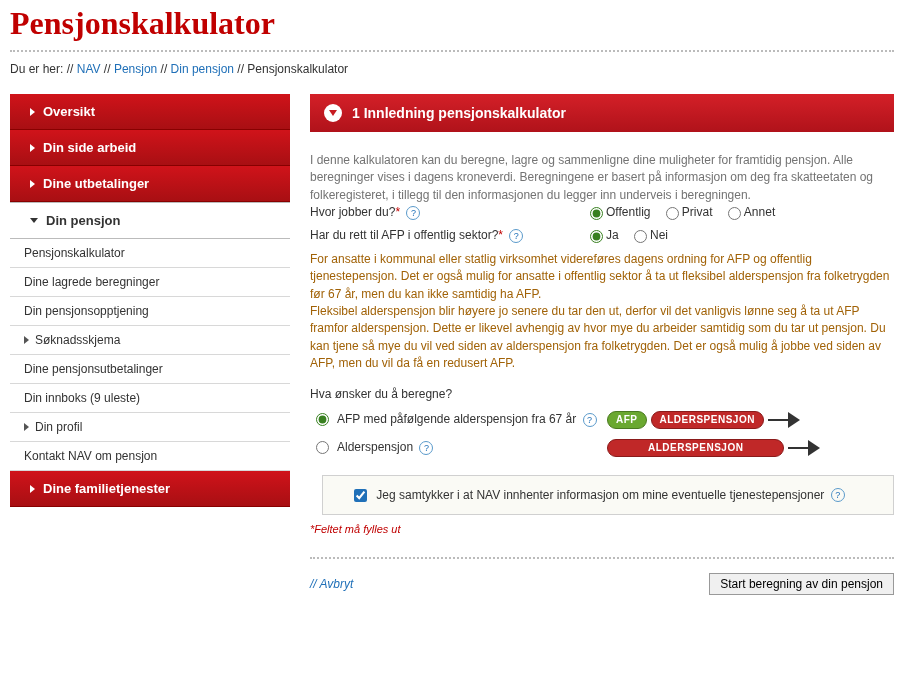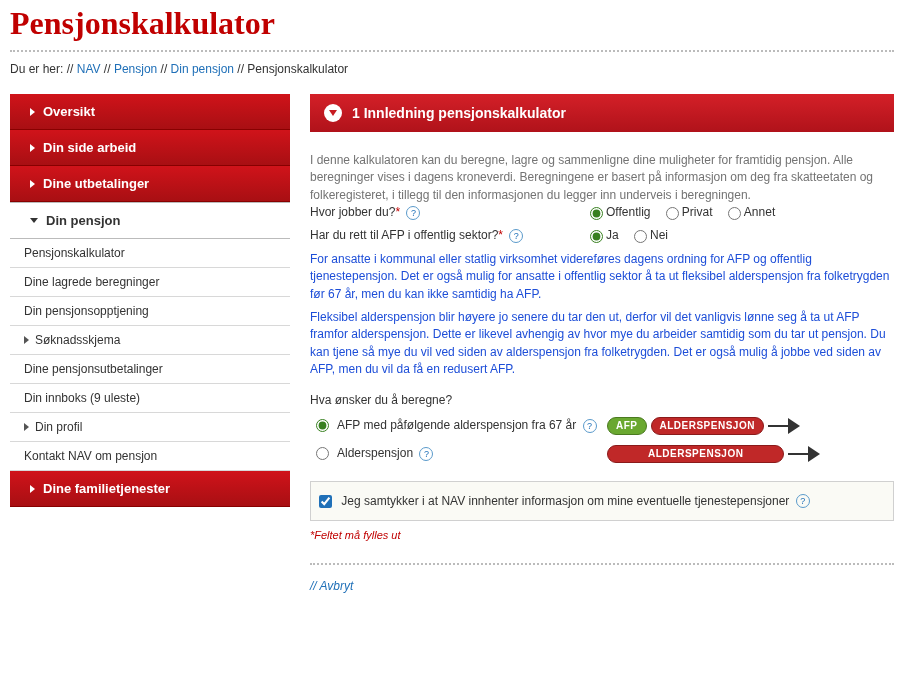--- a/index.html
+++ b/index.html
@@ -27,34 +27,34 @@
 
   .intro-text { color: #737373; line-height: 1.45; margin-bottom: 1px; }
 
   .question-row { display: flex; align-items: center; margin-bottom: 8px; }
   .question-label { flex: 0 0 280px; color: #333; }
   .required { color: #c00000; }
   .help-icon { display: inline-flex; width: 14px; height: 14px; border: 1px solid #5a9acb; color: #2070b8; border-radius: 50%; font-size: 9px; align-items: center; justify-content: center; margin-left: 3px; cursor: pointer; vertical-align: middle; }
   .radio-group label { margin-right: 12px; font-size: 12px; }
   .radio-group input { vertical-align: middle; margin-right: 3px; accent-color: #388020; }
 
-  .info-para { color: #1d4ed8; line-height: 1.45; margin: 6px 0; }
+  .info-para { color: #a16207; line-height: 1.45; margin: 0 0; }
 
   .calc-question { font-weight: normal; margin: 14px 0 10px 0; }
   .calc-option { display: flex; align-items: center; margin: 10px 0; padding-left: 6px; }
   .calc-option input { margin-right: 8px; accent-color: #388020; }
   .calc-option .opt-label { flex: 0 0 270px; }
   .arrow-wrap { display: flex; align-items: center; }
   .pill { border: 1px solid #900; color: #fff; font-size: 10px; font-weight: bold; padding: 2px 8px 3px; border-radius: 9px; margin-right: 4px; letter-spacing: 0.5px; }
   .pill.green { background: #6aa830; border-color: #4a7a20; }
   .pill.red { background: #c02828; border-color: #8a1a1a; }
   .arrow-tail { width: 20px; height: 2px; background: #333; }
   .arrow-head { width: 0; height: 0; border-top: 8px solid transparent; border-bottom: 8px solid transparent; border-left: 12px solid #333; }
 
-  .consent-box { border: 1px solid #d0d0d0; background: #fafaf5; padding: 12px 8px; margin-top: 18px; }
+  .consent-box { border: 1px solid #d0d0d0; background: #fafaf5; padding: 12px 31px; margin-top: 18px; margin-left: 12px; }
   .consent-box input { accent-color: #2070b8; margin-right: 6px; vertical-align: middle; }
 
   .footnote { color: #c00000; font-style: italic; font-size: 11px; margin-top: 8px; }
 
   .dotted-line-main { border-top: 2px dotted #bbb; margin: 22px 0 14px 0; }
   .action-row { display: flex; justify-content: space-between; align-items: center; }
   .cancel-link { color: #2070b8; text-decoration: none; font-style: italic; }
   .start-button { background: #f0f0f0; border: 1px solid #999; padding: 3px 10px; font-size: 12px; cursor: pointer; }
 </style>
 </head>
@@ -185,15 +185,16 @@
       <span>Jeg samtykker i at NAV innhenter informasjon om mine eventuelle tjenestepensjoner</span>
       <span class="help-icon">?</span>
     </div>
 
     <p class="footnote">*Feltet må fylles ut</p>
 
     <div class="dotted-line-main"></div>
 
     <div class="action-row">
       <a href="#" class="cancel-link">// <span>Avbryt</span></a>
+      <button class="start-button">Start beregning av din pensjon</button>
     </div>
   </div>
 </div>
 
 </body></html>

